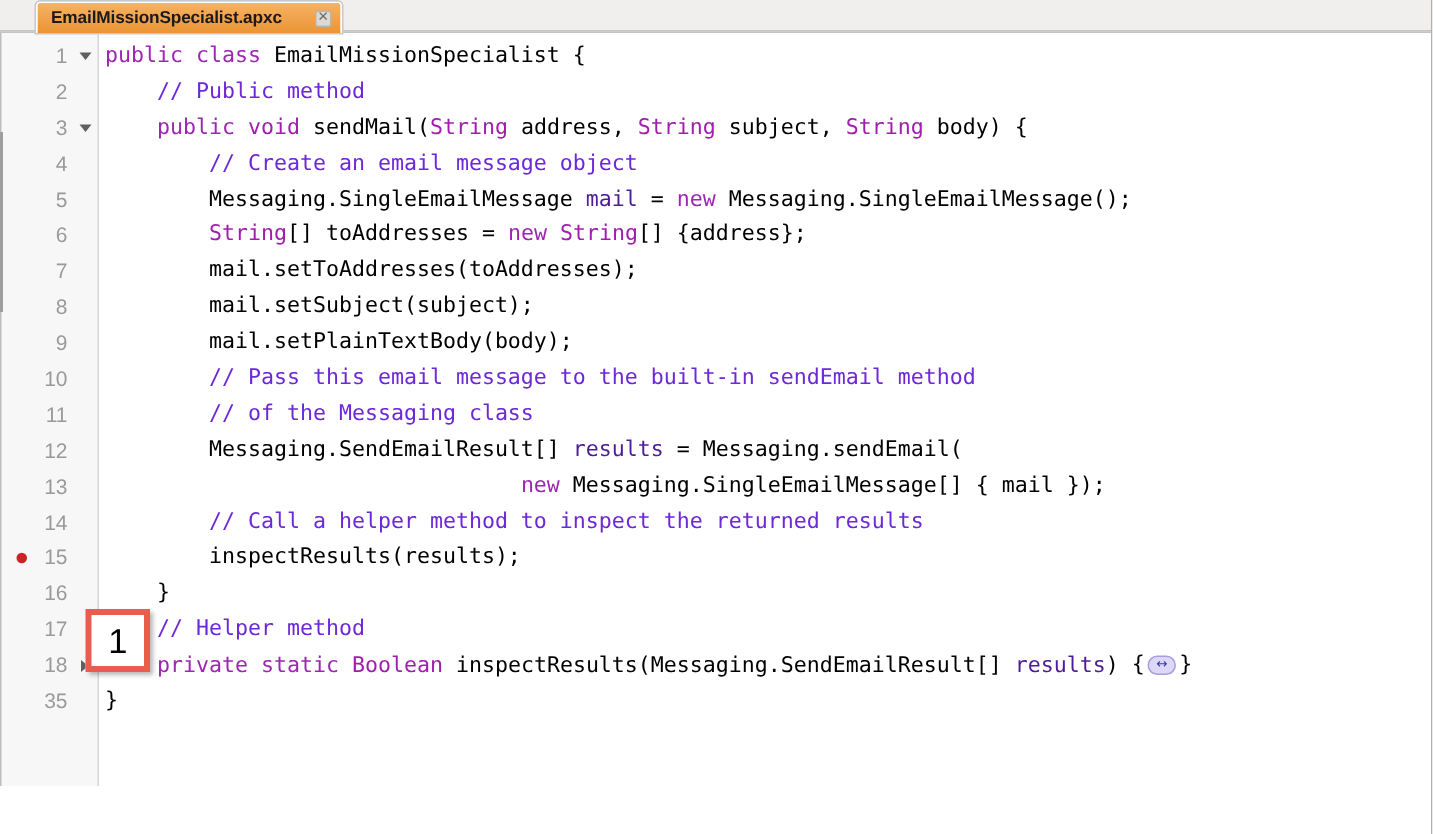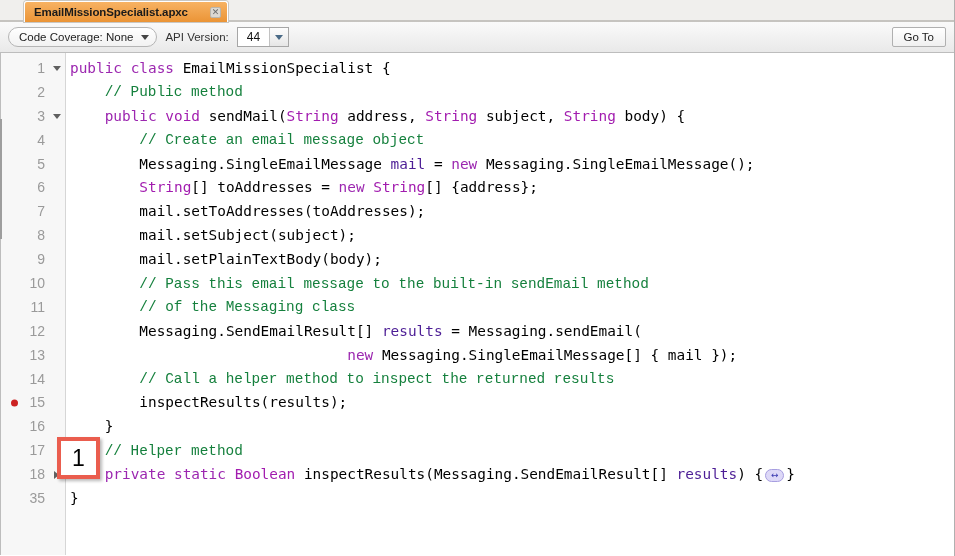--- a/index.html
+++ b/index.html
@@ -222,21 +222,21 @@
   .src {
     flex: 1 1 auto;
     padding-left: 5px;
     color: #000000;
   }
 
   
   .t-kw   { color: #9c27b0; }
   .t-type { color: #a21caf; }
   .t-var  { color: #4c1d95; }
-  .t-com  { color: #15803d; font-family: Liberation Mono, monospace; }
+  .t-com  { color: #6d28d9; }
   .t-pl   { color: #000000; }
 
   .foldmark {
     display: inline-flex;
     align-items: center;
     gap: 1px;
     vertical-align: middle;
   }
   .foldmark .brace { color: #000; }
   .foldmark .pill {
@@ -283,39 +283,20 @@
 
 <div id="app">
 
   <div class="tabstrip">
     <div class="tab">
       <span class="tab-label">EmailMissionSpecialist.apxc</span>
       <span class="tab-close">✕</span>
     </div>
   </div>
 
-  <div class="toolbar">
-    <div class="tb-btn">
-      <span>Code Coverage: None</span>
-      <span class="caret-down"></span>
-    </div>
-
-    <span class="tb-label">API Version:</span>
-
-    <div class="tb-select">
-      <span class="val">44</span>
-      <span class="arrowbox">
-        <span class="chev"></span>
-      </span>
-    </div>
-
-    <div class="spacer"></div>
-
-    <div class="goto-btn">Go To</div>
-  </div>
 
   <div class="editor">
     <div class="gutter"></div>
     <div class="left-rule"></div>
     <div class="left-rule2"></div>
 
     <div class="code" id="code-lines"><div class="row"><div class="lnum">1</div><div class="fold"><span class="tri-down"></span></div><div class="src"><span></span><span class="t-kw">public class</span><span class="t-pl"> EmailMissionSpecialist {</span></div></div><div class="row"><div class="lnum">2</div><div class="fold"></div><div class="src"><span>    </span><span class="t-com">// Public method</span></div></div><div class="row"><div class="lnum">3</div><div class="fold"><span class="tri-down"></span></div><div class="src"><span>    </span><span class="t-kw">public </span><span class="t-type">void</span><span class="t-pl"> sendMail(</span><span class="t-type">String</span><span class="t-pl"> address, </span><span class="t-type">String</span><span class="t-pl"> subject, </span><span class="t-type">String</span><span class="t-pl"> body) {</span></div></div><div class="row"><div class="lnum">4</div><div class="fold"></div><div class="src"><span>        </span><span class="t-com">// Create an email message object</span></div></div><div class="row"><div class="lnum">5</div><div class="fold"></div><div class="src"><span>        </span><span class="t-pl">Messaging.SingleEmailMessage </span><span class="t-var">mail</span><span class="t-pl"> = </span><span class="t-kw">new</span><span class="t-pl"> Messaging.SingleEmailMessage();</span></div></div><div class="row"><div class="lnum">6</div><div class="fold"></div><div class="src"><span>        </span><span class="t-type">String</span><span class="t-pl">[] toAddresses = </span><span class="t-kw">new</span><span class="t-pl"> </span><span class="t-type">String</span><span class="t-pl">[] {address};</span></div></div><div class="row"><div class="lnum">7</div><div class="fold"></div><div class="src"><span>        </span><span class="t-pl">mail.setToAddresses(toAddresses);</span></div></div><div class="row"><div class="lnum">8</div><div class="fold"></div><div class="src"><span>        </span><span class="t-pl">mail.setSubject(subject);</span></div></div><div class="row"><div class="lnum">9</div><div class="fold"></div><div class="src"><span>        </span><span class="t-pl">mail.setPlainTextBody(body);</span></div></div><div class="row"><div class="lnum">10</div><div class="fold"></div><div class="src"><span>        </span><span class="t-com">// Pass this email message to the built-in sendEmail method</span></div></div><div class="row"><div class="lnum">11</div><div class="fold"></div><div class="src"><span>        </span><span class="t-com">// of the Messaging class</span></div></div><div class="row"><div class="lnum">12</div><div class="fold"></div><div class="src"><span>        </span><span class="t-pl">Messaging.SendEmailResult[] </span><span class="t-var">results</span><span class="t-pl"> = Messaging.sendEmail(</span></div></div><div class="row"><div class="lnum">13</div><div class="fold"></div><div class="src"><span>                                </span><span class="t-kw">new</span><span class="t-pl"> Messaging.SingleEmailMessage[] { mail });</span></div></div><div class="row"><div class="lnum">14</div><div class="fold"></div><div class="src"><span>        </span><span class="t-com">// Call a helper method to inspect the returned results</span></div></div><div class="row"><div class="bp"></div><div class="lnum">15</div><div class="fold"></div><div class="src"><span>        </span><span class="t-pl">inspectResults(results);</span></div></div><div class="row"><div class="lnum">16</div><div class="fold"></div><div class="src"><span>    </span><span class="t-pl">}</span></div></div><div class="row"><div class="lnum">17</div><div class="fold"></div><div class="src"><span>    </span><span class="t-com">// Helper method</span></div></div><div class="row"><div class="lnum">18</div><div class="fold"><span class="tri-right"></span></div><div class="src"><span>    </span><span class="t-kw">private static </span><span class="t-type">Boolean</span><span class="t-pl"> inspectResults(Messaging.SendEmailResult[] </span><span class="t-var">results</span><span class="t-pl">) </span><span class="foldmark"><span class="brace">{</span><span class="pill">↔</span><span class="brace">}</span></span></div></div><div class="row"><div class="lnum">35</div><div class="fold"></div><div class="src"><span></span><span class="t-pl">}</span></div></div></div>
 
     <div class="callout">
       <span>1</span>

